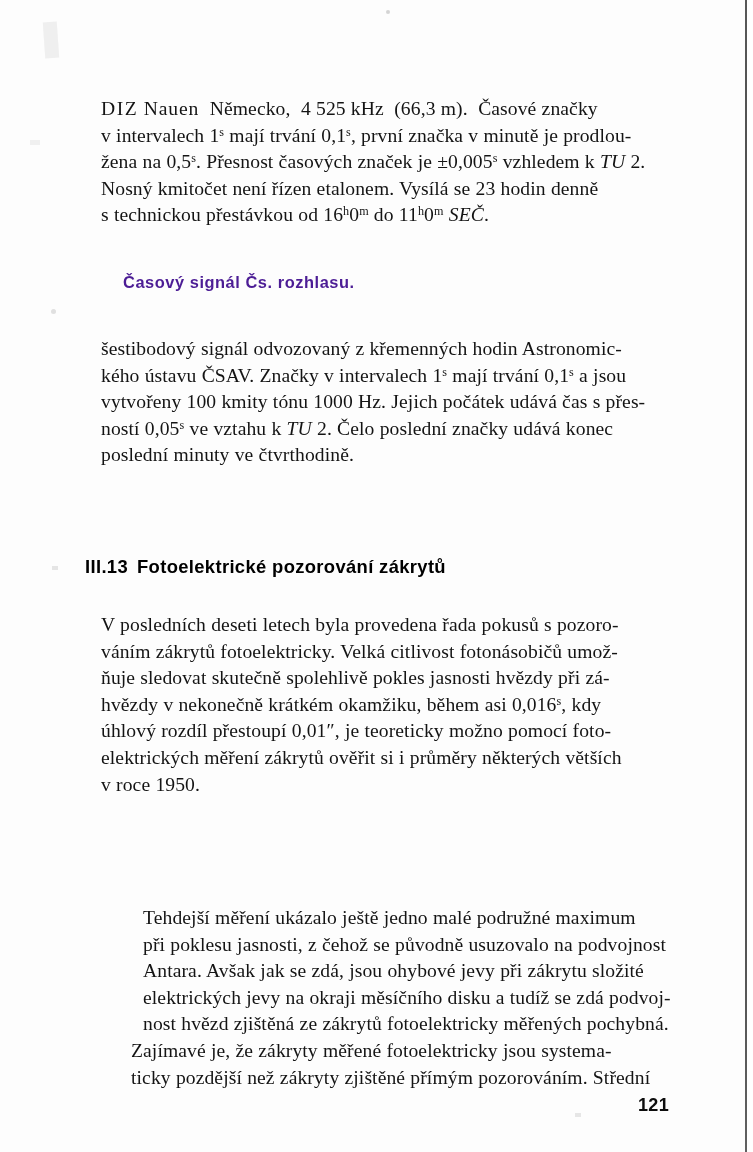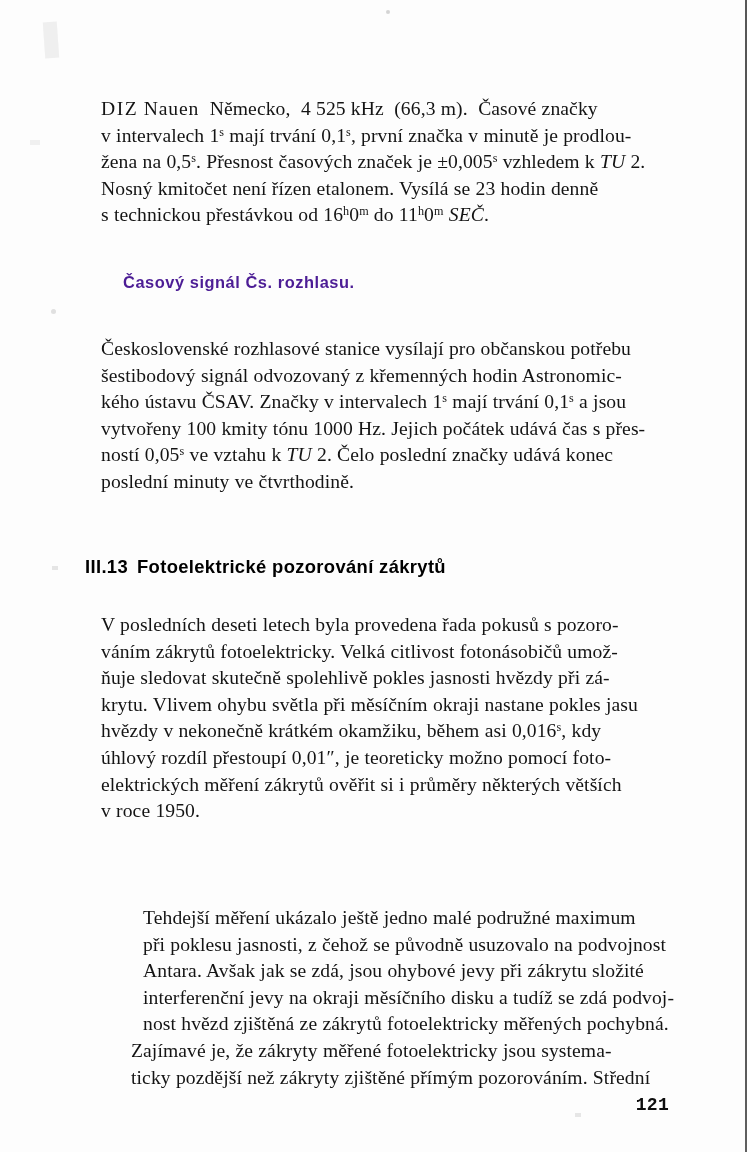--- a/index.html
+++ b/index.html
@@ -207,21 +207,21 @@
   .tracked-lite {
     letter-spacing: 0.9px;
   }
 
   .page-number {
     position: absolute;
     left: 0;
     top: 1095px;
     width: 584px;
     text-align: right;
-    font-family: Liberation Mono, monospace;
+    font-family: Liberation Sans, sans-serif;
     font-weight: bold;
     font-size: 18px;
     letter-spacing: 0.3px;
     color: #0d0d0d;
   }
 </style>
 </head>
 <body>
 
 <div class="page">
@@ -244,52 +244,50 @@
         <span class="line"><span>žena na 0,5</span><sup>s</sup><span>. Přesnost časových značek je ±0,005</span><sup>s</sup><span> vzhledem k </span><span class="ital">TU</span><span> 2.</span></span>
         <span class="line">Nosný  kmitočet  není  řízen  etalonem.  Vysílá  se  23  hodin  denně</span>
         <span class="line"><span>s technickou přestávkou od 16</span><sup>h</sup><span>0</span><sup>m</sup><span> do 11</span><sup>h</sup><span>0</span><sup>m</sup><span> </span><span class="ital">SEČ</span><span>.</span></span>
       </p>
     </div>
 
     <div class="heading-sub">Časový signál Čs. rozhlasu.</div>
 
     <div class="par-second">
       <p class="body-par">
-        <span class="line">Československé rozhlasové stanice vysílají pro občanskou potřebu</span>
         <span class="line">šestibodový signál odvozovaný z křemenných hodin Astronomic-</span>
         <span class="line"><span>kého ústavu ČSAV. Značky v intervalech 1</span><sup>s</sup><span> mají trvání 0,1</span><sup>s</sup><span> a jsou</span></span>
         <span class="line">vytvořeny 100 kmity tónu 1000 Hz. Jejich počátek udává čas s přes-</span>
         <span class="line"><span>ností 0,05</span><sup>s</sup><span> ve vztahu k </span><span class="ital">TU</span><span> 2. Čelo  poslední  značky  udává  konec</span></span>
         <span class="line">poslední minuty ve čtvrthodině.</span>
       </p>
     </div>
 
     <div class="heading-section">
       <span class="sec-num">III.13</span><span>Fotoelektrické pozorování zákrytů</span>
     </div>
 
     <div class="par-third">
       <p class="body-par">
         <span class="line">V  posledních  deseti  letech  byla  provedena  řada  pokusů  s pozoro-</span>
         <span class="line">váním zákrytů fotoelektricky. Velká citlivost fotonásobičů umož-</span>
         <span class="line">ňuje  sledovat  skutečně  spolehlivě  pokles  jasnosti  hvězdy  při zá-</span>
-        <span class="line">krytu. Vlivem ohybu světla při měsíčním okraji nastane pokles jasu</span>
         <span class="line"><span>hvězdy  v  nekonečně  krátkém  okamžiku,  během  asi  0,016</span><sup>s</sup><span>, kdy</span></span>
         <span class="line">úhlový rozdíl přestoupí 0,01″, je teoreticky možno pomocí foto-</span>
         <span class="line">elektrických měření zákrytů ověřit si i průměry některých větších</span>
         <span class="line">v roce 1950.</span>
       </p>
     </div>
 
     <div class="par-fourth">
       <p class="body-par indent-par">
         <span class="line" style="text-indent:30px;display:block;">Tehdejší měření ukázalo ještě jedno malé podružné maximum</span>
         <span class="line">při poklesu jasnosti, z čehož se  původně usuzovalo na podvojnost</span>
         <span class="line">Antara.  Avšak  jak  se  zdá,  jsou  ohybové  jevy  při  zákrytu  složité</span>
-        <span class="line">interferenční jevy na okraji měsíčního disku a tudíž se zdá podvoj-</span>
+        <span class="line">elektrických jevy na okraji měsíčního disku a tudíž se zdá podvoj-</span>
         <span class="line">nost hvězd zjištěná ze zákrytů fotoelektricky měřených pochybná.</span>
       </p>
     </div>
 
     <div class="par-fifth">
       <p class="body-par indent-par">
         <span class="line" style="text-indent:30px;display:block;">Zajímavé  je,  že  zákryty  měřené  fotoelektricky  jsou  systema-</span>
         <span class="line">ticky pozdější než zákryty zjištěné přímým pozorováním. Střední</span>
       </p>
     </div>

